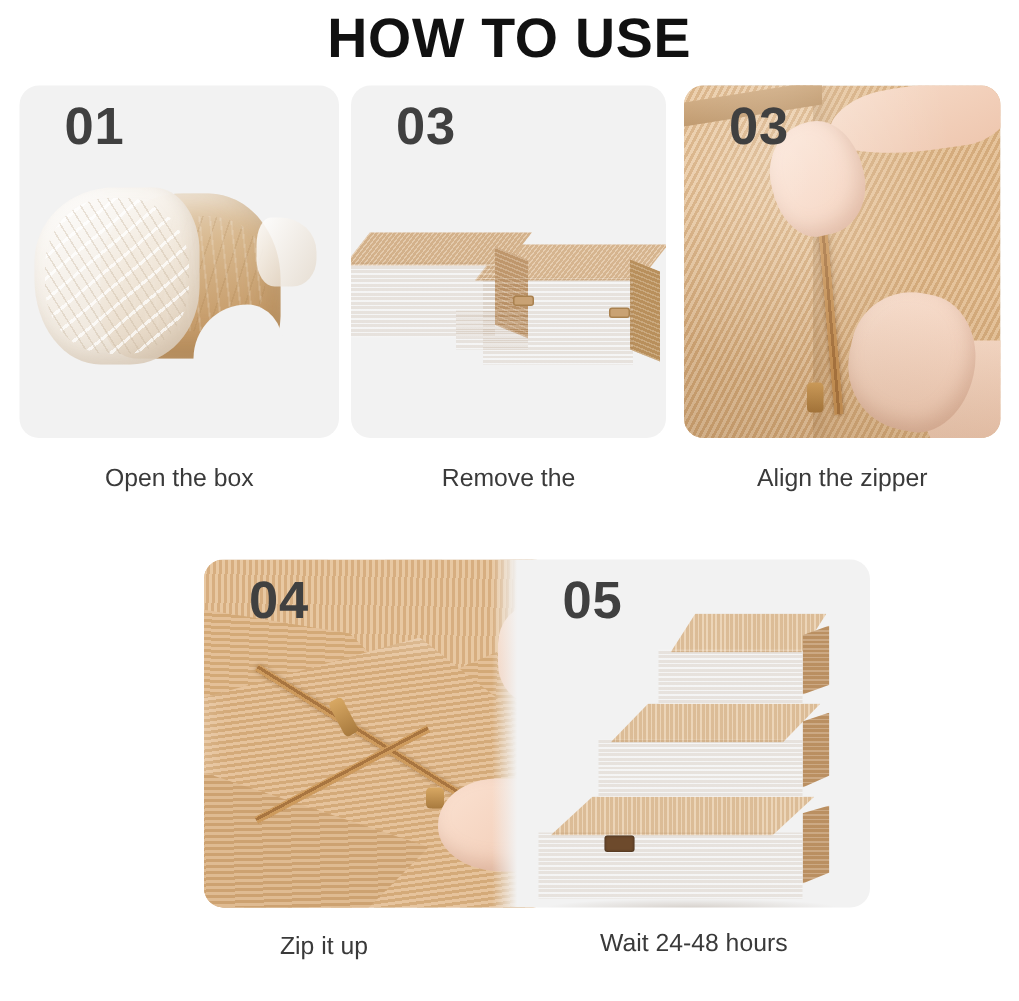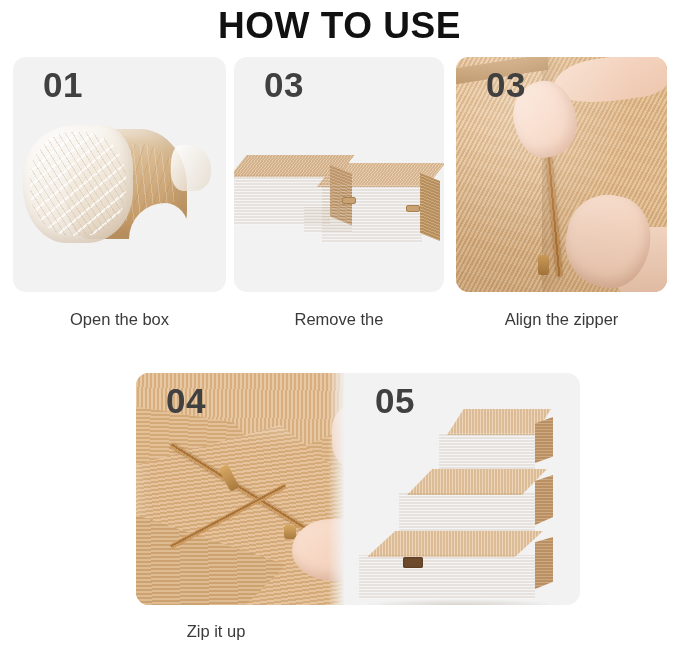--- a/index.html
+++ b/index.html
@@ -357,13 +357,14 @@
     <div class="st-top rib-h" style="left:12px;top:128px;width:176px;height:26px;
          clip-path:polygon(16% 0,100% 0,84% 100%,0 100%);"></div>
     <div class="st-face rib-v" style="left:4px;top:152px;width:176px;height:44px;"></div>
     <div class="st-side rib-v" style="left:180px;top:134px;width:18px;height:52px;
          clip-path:polygon(0 10%,100% 0,100% 86%,0 100%);"></div>
     <div class="tag"></div>
     <div class="stairs-shadow"></div>
   </div>
 </div>
 <div class="caption" id="cap5">
+  <div>Wait 24-48 hours</div>
 </div>
 
 </body></html>

